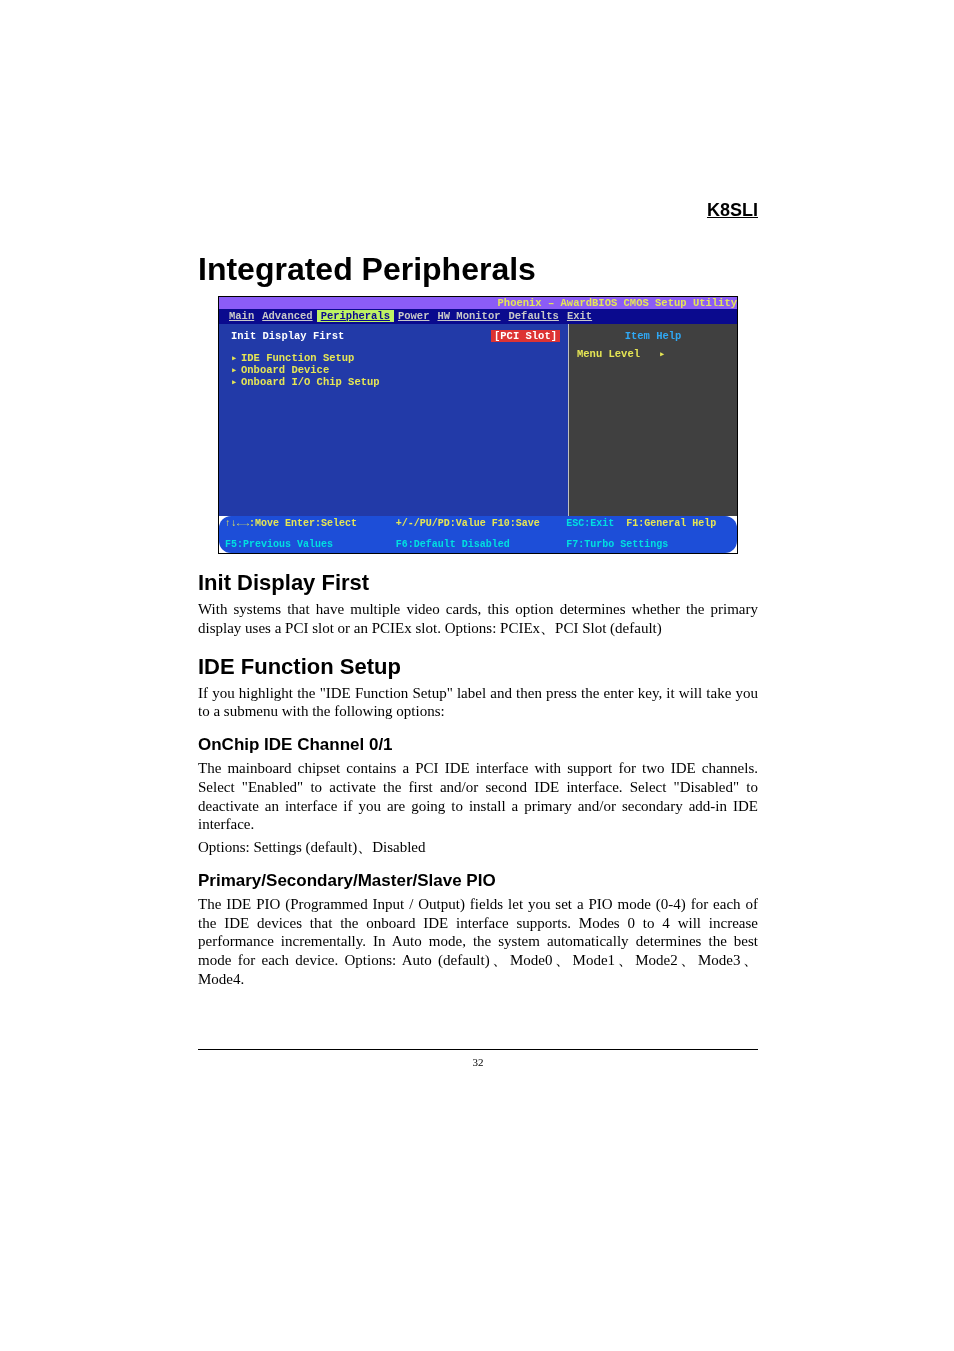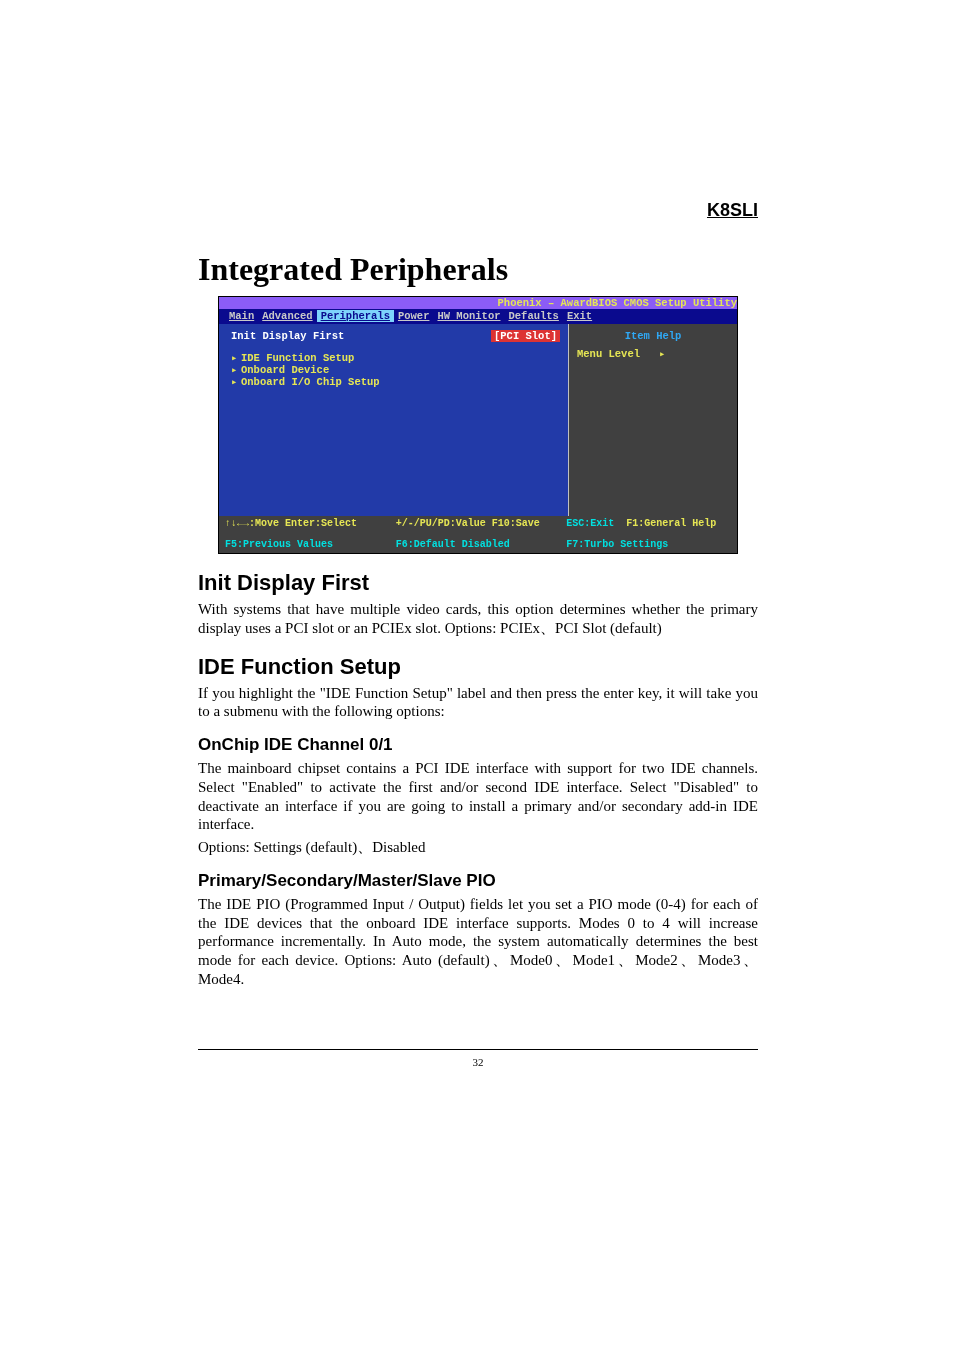--- a/index.html
+++ b/index.html
@@ -12,21 +12,21 @@
     }
     .header-label {
       text-align: right;
       font-family: Arial, Helvetica, sans-serif;
       font-weight: bold;
       font-size: 18px;
       text-decoration: underline;
       margin-bottom: 30px;
     }
     h1.page-title {
-      font-family: Liberation Serif, serif;
+      font-family: Liberation Sans, sans-serif;
       font-size: 32px;
       font-weight: bold;
       margin-bottom: 8px;
     }
     .bios-screenshot {
       width: 520px;
       display: block;
       margin: 0 auto 16px auto;
       font-family: "Courier New", Courier, monospace;
       font-size: 10.5px;
@@ -43,21 +43,21 @@
     .bios-menubar {
       background: #0a0a8e;
       color: #c9c9c9;
       font-weight: bold;
       display: flex;
       gap: 0;
       padding: 1px 6px 2px 6px;
     }
     .bios-menubar span { padding: 0 4px; text-decoration: underline; }
     .bios-menubar .mb-active {
-      background: #7dd3fc;
+      background: #bef264;
       color: #0a0a8e;
     }
     .bios-row {
       display: flex;
     }
     .bios-main {
       flex: 1 1 auto;
       background: #223aa8;
       color: #e6e654;
       padding: 6px 8px 6px 12px;
@@ -91,29 +91,30 @@
     }
     .bios-main .submenu {
       color: #e6e654;
     }
     .bios-main .submenu .tri {
       color: #e6e654;
       display: inline-block;
       width: 10px;
     }
     .bios-footer {
-      background: #404040;
+      background: #1d4ed8;
       color: #e6e654;
       font-weight: bold;
       padding: 2px 6px 3px 6px;
       display: grid;
       grid-template-columns: 1fr 1fr 1fr;
       row-gap: 0;
       column-gap: 6px;
       font-size: 10px;
+      border-radius: 12px;
     }
     .bios-footer .cyan { color: #00e0e0; margin-top: 9px; }
     h2.section-h2 {
       font-family: Arial, Helvetica, sans-serif;
       font-size: 22px;
       font-weight: bold;
       margin-top: 16px;
       margin-bottom: 4px;
     }
     h3.section-h3 {

